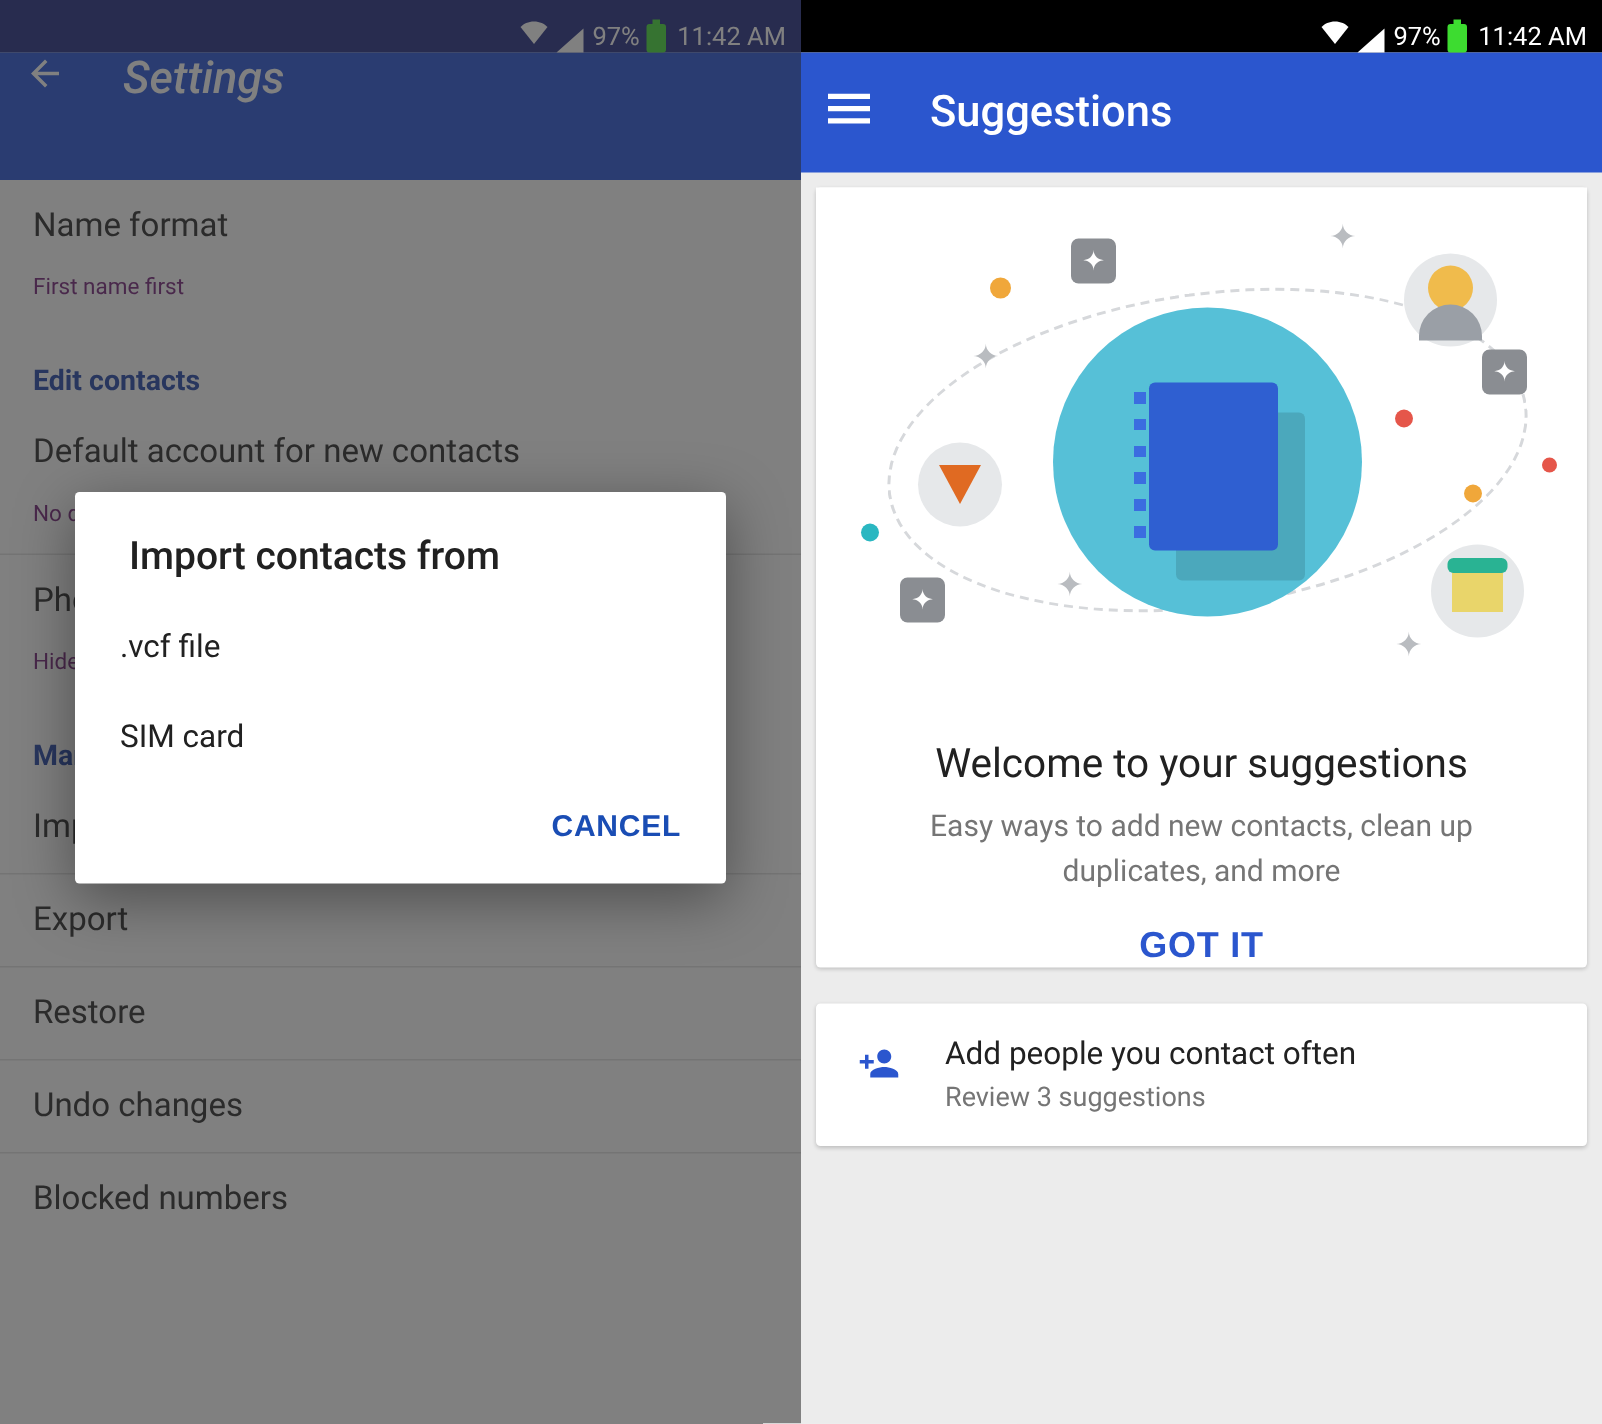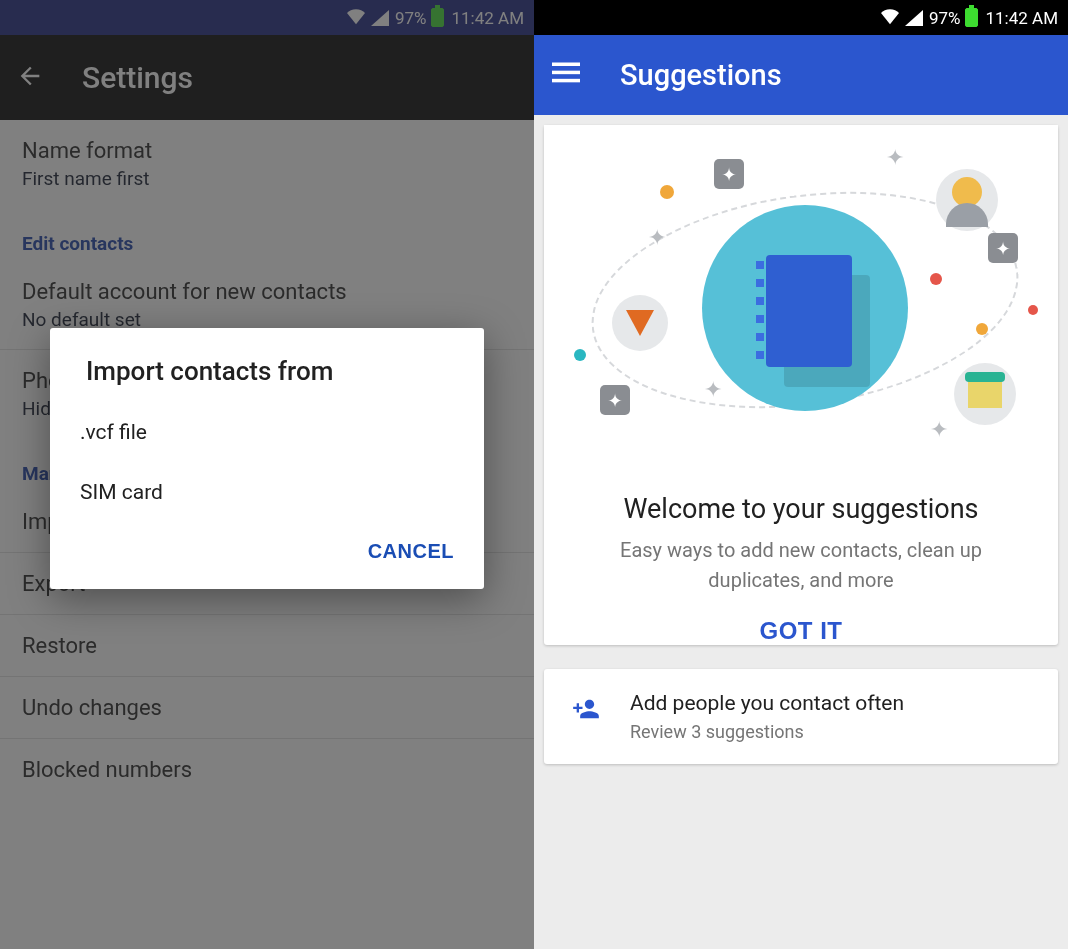--- a/index.html
+++ b/index.html
@@ -15,49 +15,49 @@
     width: 534px;
     height: 949px;
     position: relative;
     overflow: hidden;
   }
   
   .status-bar {
     width: 100%;
     height: 35px;
     display: flex;
-    align-items: center;
+    align-items: flex-end;
     justify-content: flex-end;
-    padding: 16px 10px;
+    padding: 0 10px;
     font-size: 17px;
     gap: 4px;
   }
   .screen-left .status-bar { background:#1a237e; color:#fff; }
   .screen-right .status-bar { background:#000; color:#fff; }
   .status-bar .pct { margin-left:2px; }
   .status-bar .clk { margin-left:4px; }
   .battery-icon {
     width: 13px; height: 19px; border:1.5px solid #3ddc30; border-radius:2px;
     position: relative; background:#3ddc30;
   }
   .battery-icon:before{
     content:""; position:absolute; top:-4px; left:3px; width:5px; height:3px; background:#3ddc30;
   }
 
   
   .screen-left { background:#fff; }
   .appbar-left {
-    height:85px; background:#000000; color:#fff; display:flex; align-items:center; padding:0 16px;
+    height:85px; background:#1d4ed8; color:#fff; display:flex; align-items:flex-start; padding:0 16px;font-style:italic;
   }
   .appbar-left .back svg{ width:28px; height:28px; fill:#fff; }
   .appbar-left .title { font-size:30px; font-weight:500; margin-left:38px; }
   .settings-list { background:#fff; }
   .setting-item { padding:18px 22px; }
   .setting-item .primary{ font-size:22px; color:#212121; }
-  .setting-item .secondary{ font-size:19px; color:#0f172a; margin-top:4px; }
+  .setting-item .secondary{ font-size:15px; color:#701a75; margin-top:19px; }
   .section-header{ font-size:19px; font-weight:700; color:#1a3ea5; padding:24px 22px 6px; }
   .divider{ height:1px; background:#e0e0e0; }
 
   .dim-overlay{
     position:absolute; inset:0; background:rgba(50,50,50,0.62);
   }
   .dialog{
     position:absolute; top:328px; left:50px; width:434px; background:#fff; border-radius:3px;
     box-shadow:0 10px 40px rgba(0,0,0,.4);
     z-index:10;

